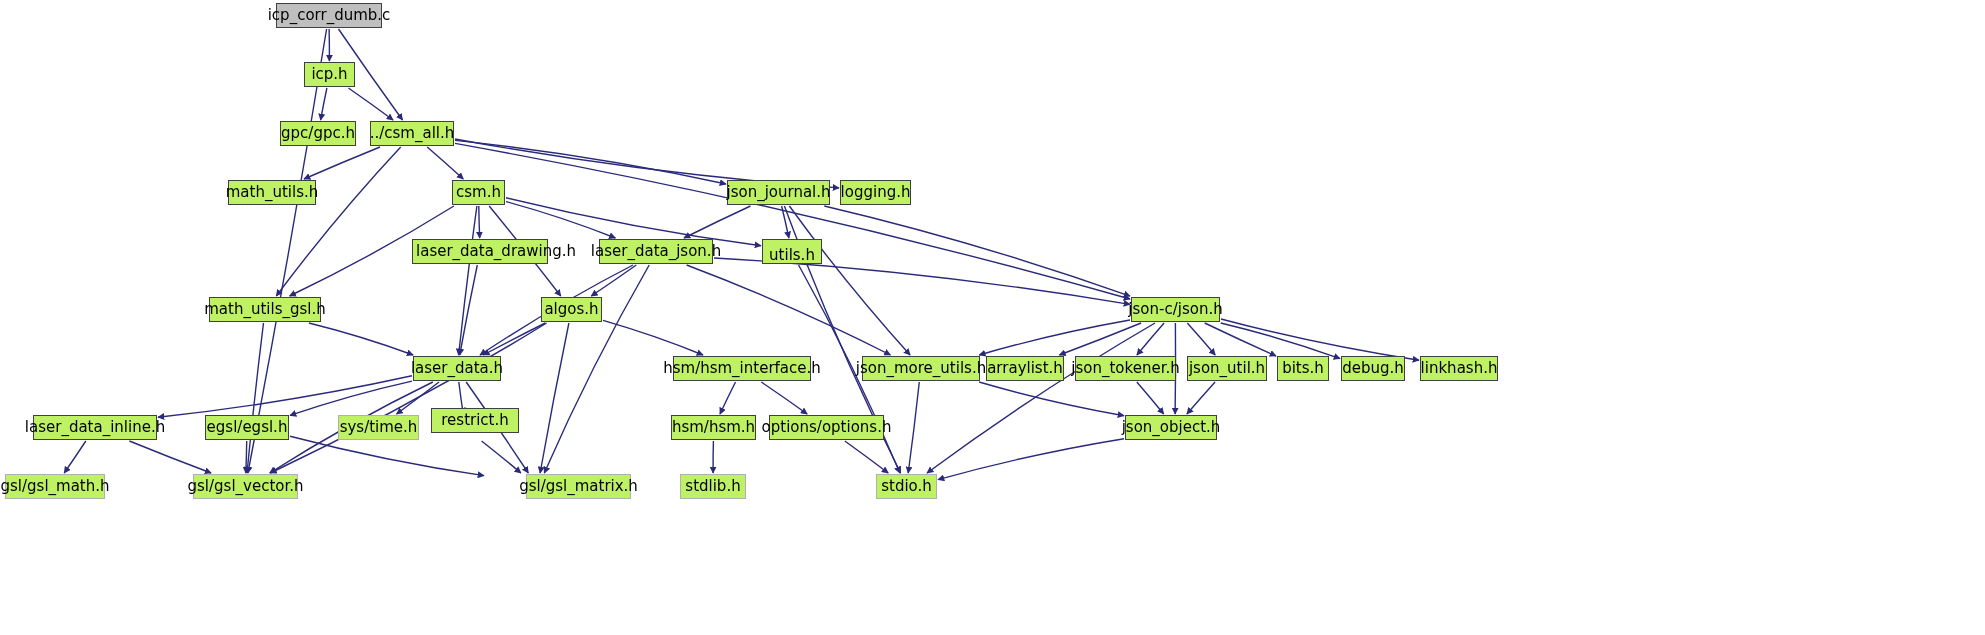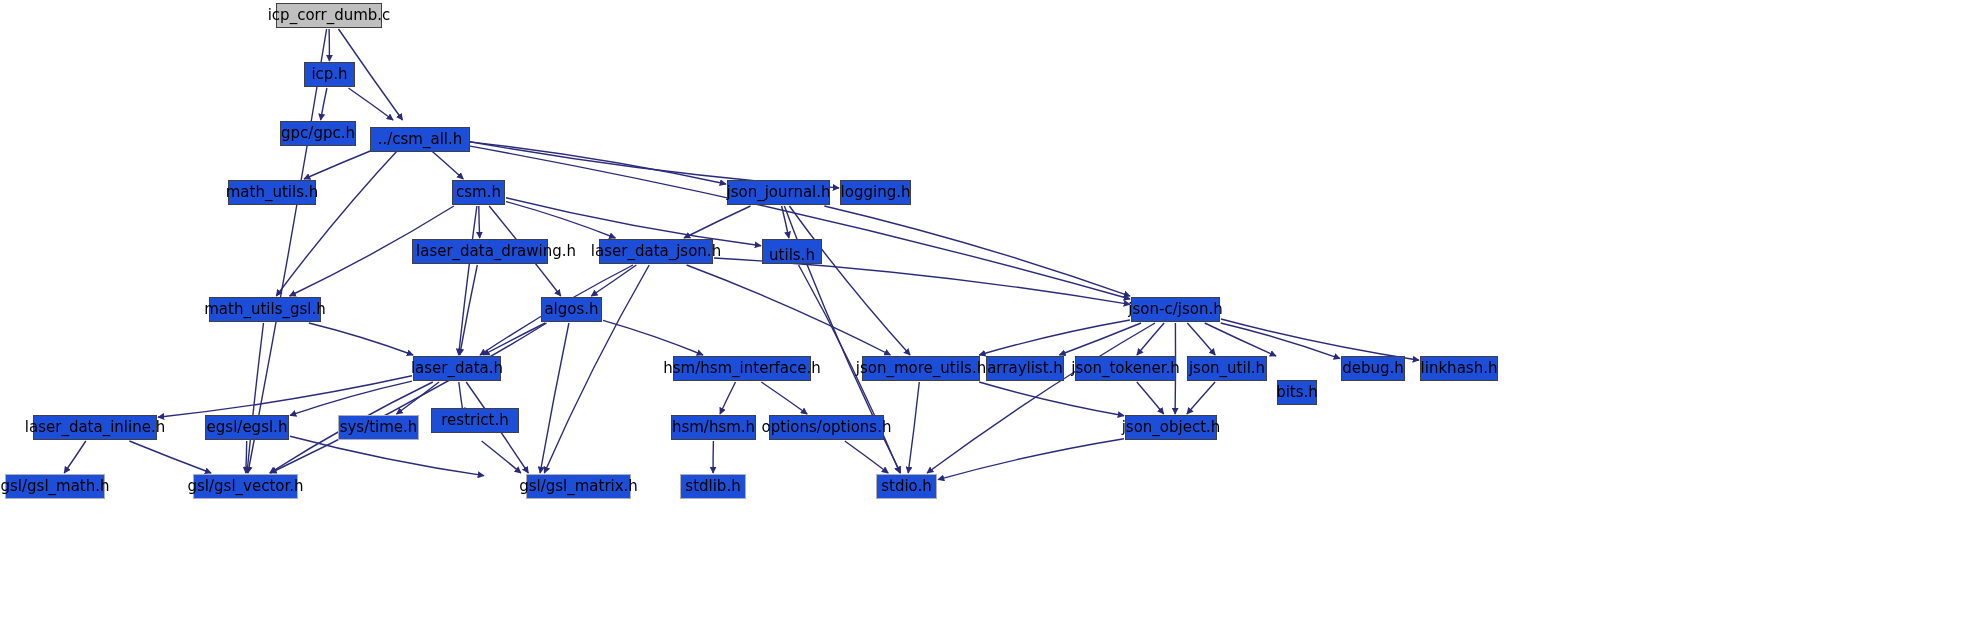--- a/index.html
+++ b/index.html
@@ -6,21 +6,21 @@
   body{font-family:"DejaVu Sans","Liberation Sans",sans-serif;}
   #graph-root{position:relative;width:1985px;height:635px;background:#fff;overflow:hidden;border-radius:23px;}
   svg#edges{position:absolute;left:0;top:0;width:1985px;height:635px;}
   .node{
     position:absolute;
     box-sizing:border-box;
     display:flex;align-items:center;justify-content:center;
     font-size:15px;
     line-height:1;
     color:#000;
-    background:#1d4ed8;
+    background:#bef264;
     border:1px solid #404040;
     white-space:nowrap;
     letter-spacing:0px;
     height:25px;
   }
   .node.leaf{border:1px solid #b0b0b0;}
   .node.root{background:#bfbfbf;border:1px solid #404040;}
   .node span{pointer-events:none;}
 </style>
 </head>
@@ -103,21 +103,21 @@
   <div id="node-layer">
       <div class="node root" style="left: 276px; top: 3px; width: 106px;">
         <span>icp_corr_dumb.c</span>
       </div>
       <div class="node" style="left: 304px; top: 62px; width: 51px;">
         <span>icp.h</span>
       </div>
       <div class="node" style="left: 280px; top: 121px; width: 76px;">
         <span>gpc/gpc.h</span>
       </div>
-      <div class="node" style="left: 370px; top: 121px; width: 100px; margin-top: 6px;">
+      <div class="node" style="left: 370px; top: 121px; width: 84px;">
         <span>../csm_all.h</span>
       </div>
       <div class="node" style="left: 228px; top: 180px; width: 88px;">
         <span>math_utils.h</span>
       </div>
       <div class="node" style="left: 452px; top: 180px; width: 53px;">
         <span>csm.h</span>
       </div>
       <div class="node" style="left: 727px; top: 180px; width: 103px;">
         <span>json_journal.h</span>
@@ -151,21 +151,21 @@
       </div>
       <div class="node" style="left: 986px; top: 356px; width: 78px;">
         <span>arraylist.h</span>
       </div>
       <div class="node" style="left: 1075px; top: 356px; width: 101px;">
         <span>json_tokener.h</span>
       </div>
       <div class="node" style="left: 1187px; top: 356px; width: 80px;">
         <span>json_util.h</span>
       </div>
-      <div class="node" style="left: 1277px; top: 356px; width: 40px; margin-top: 24px;">
+      <div class="node" style="left: 1277px; top: 356px; width: 52px;">
         <span>bits.h</span>
       </div>
       <div class="node" style="left: 1341px; top: 356px; width: 64px;">
         <span>debug.h</span>
       </div>
       <div class="node" style="left: 1420px; top: 356px; width: 78px;">
         <span>linkhash.h</span>
       </div>
       <div class="node" style="left: 413px; top: 356px; width: 88px;">
         <span>laser_data.h</span>

